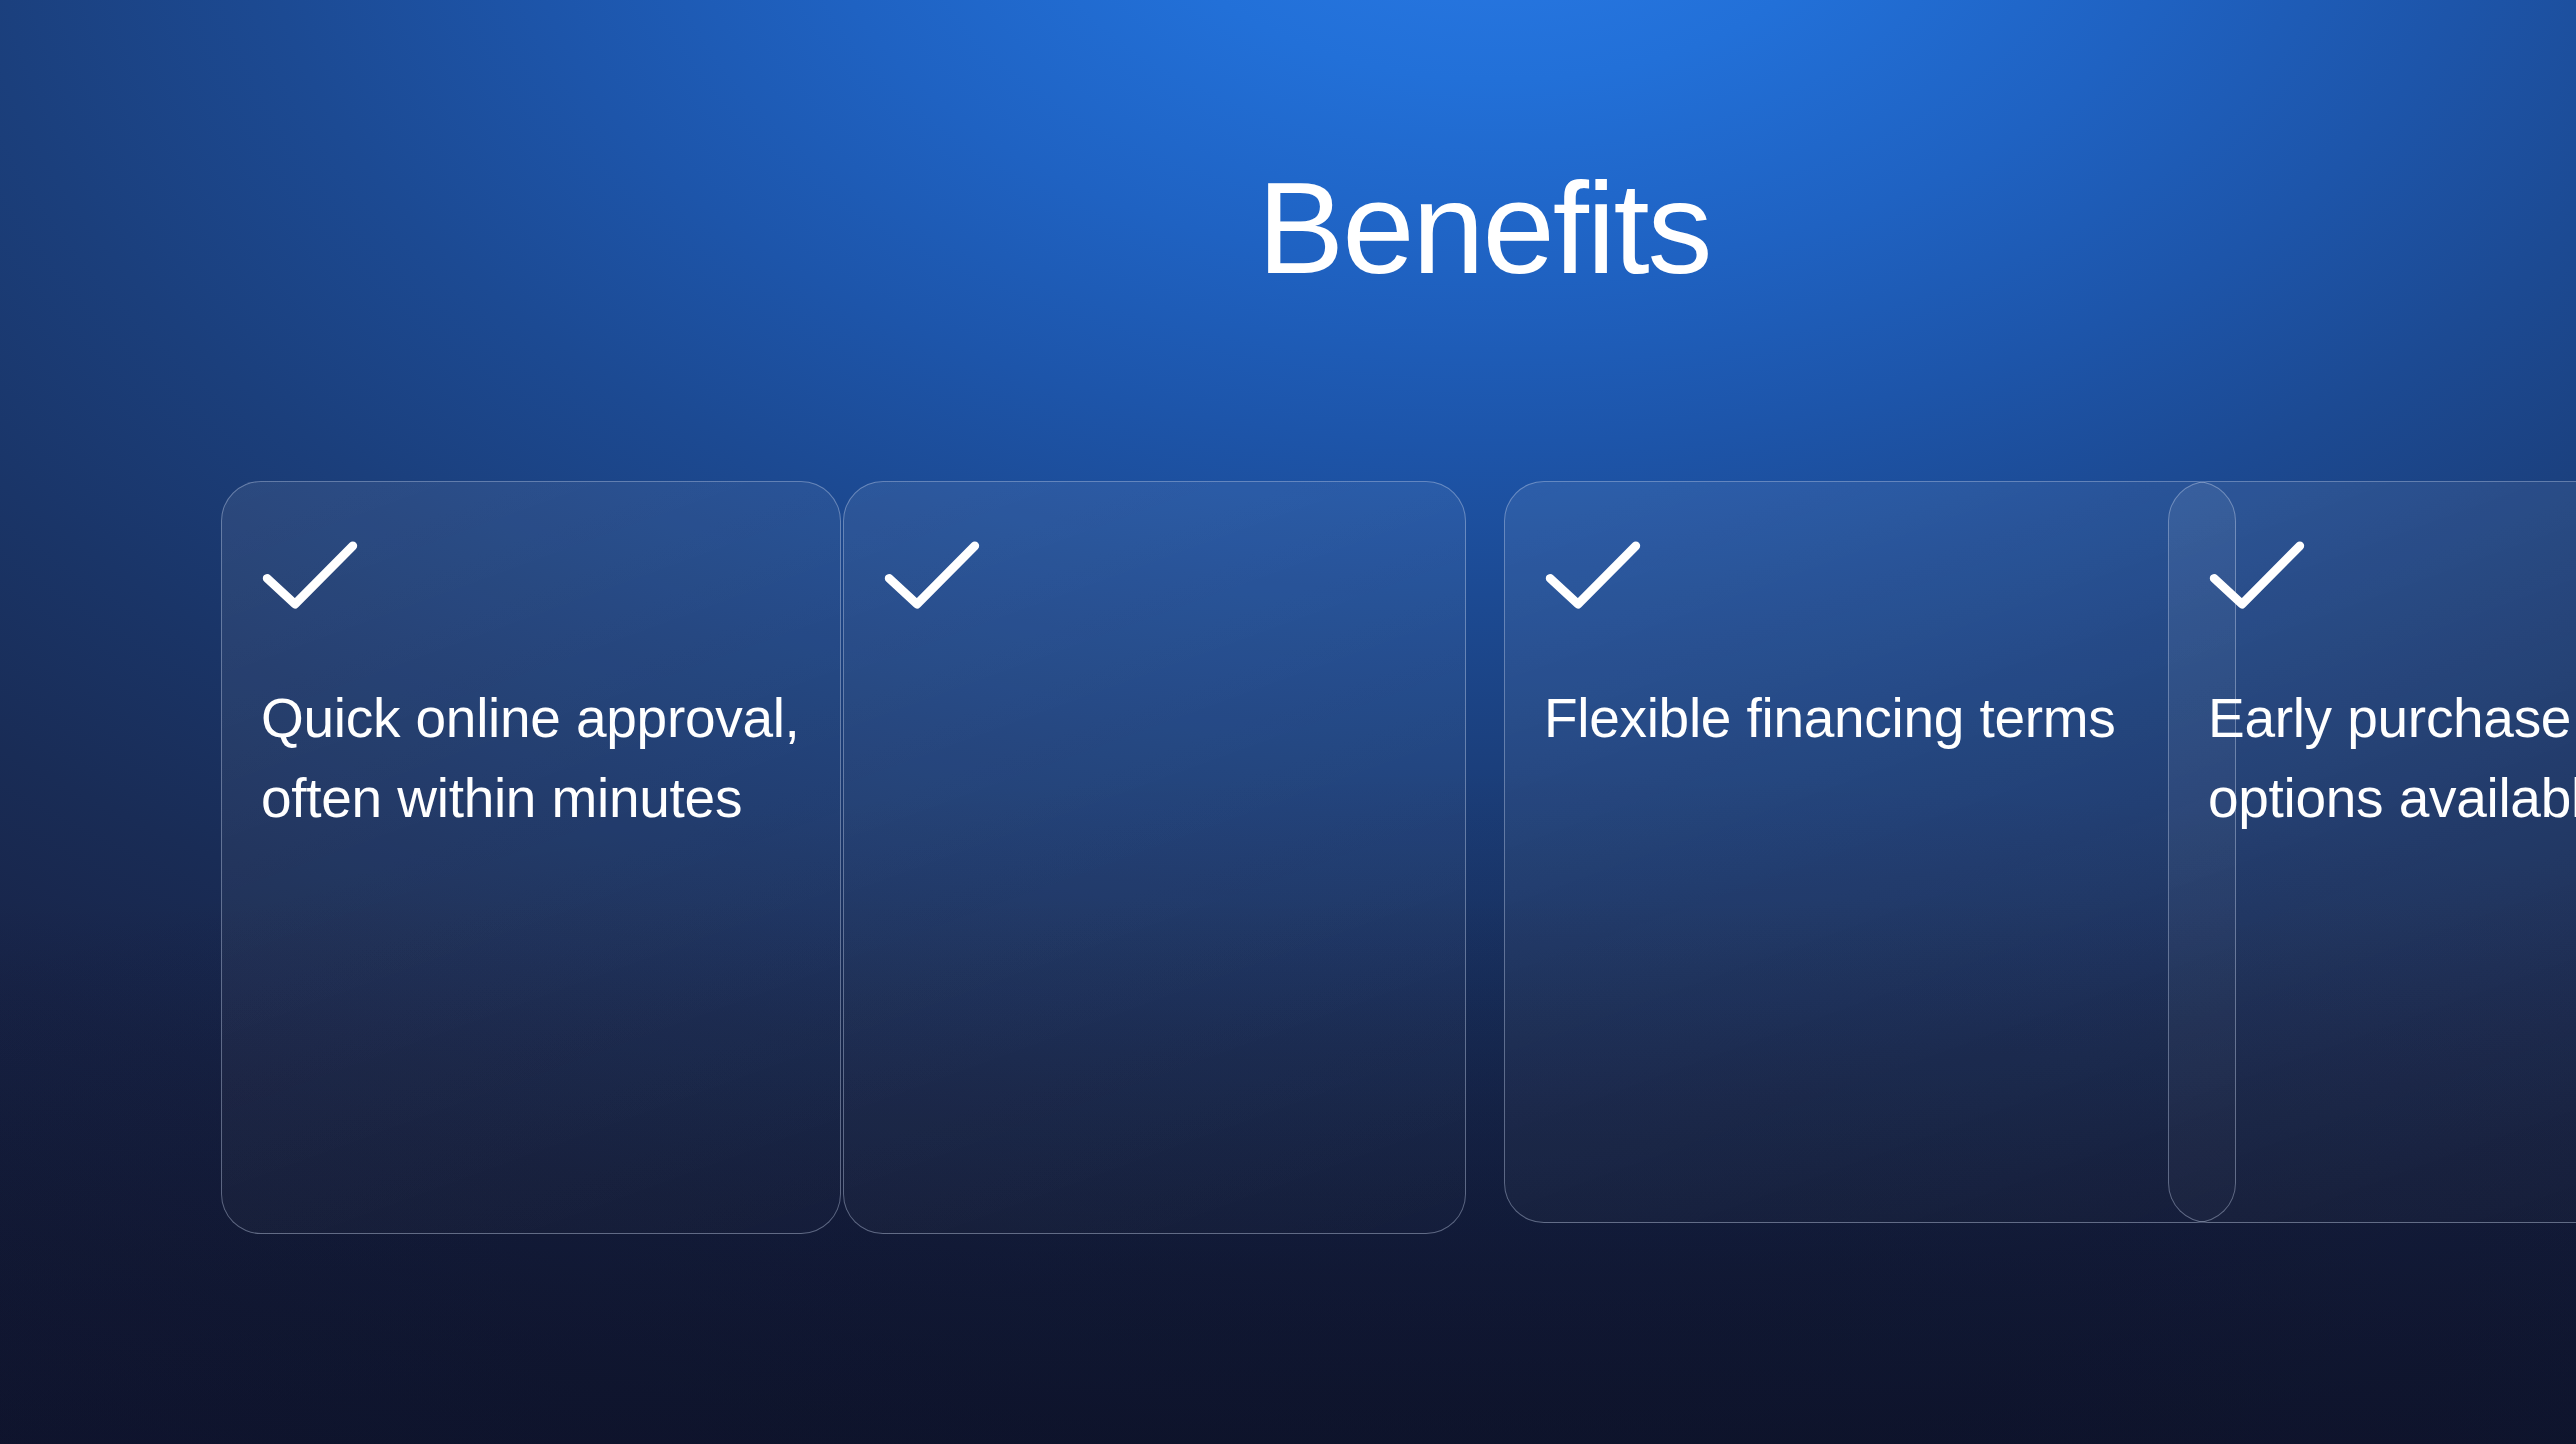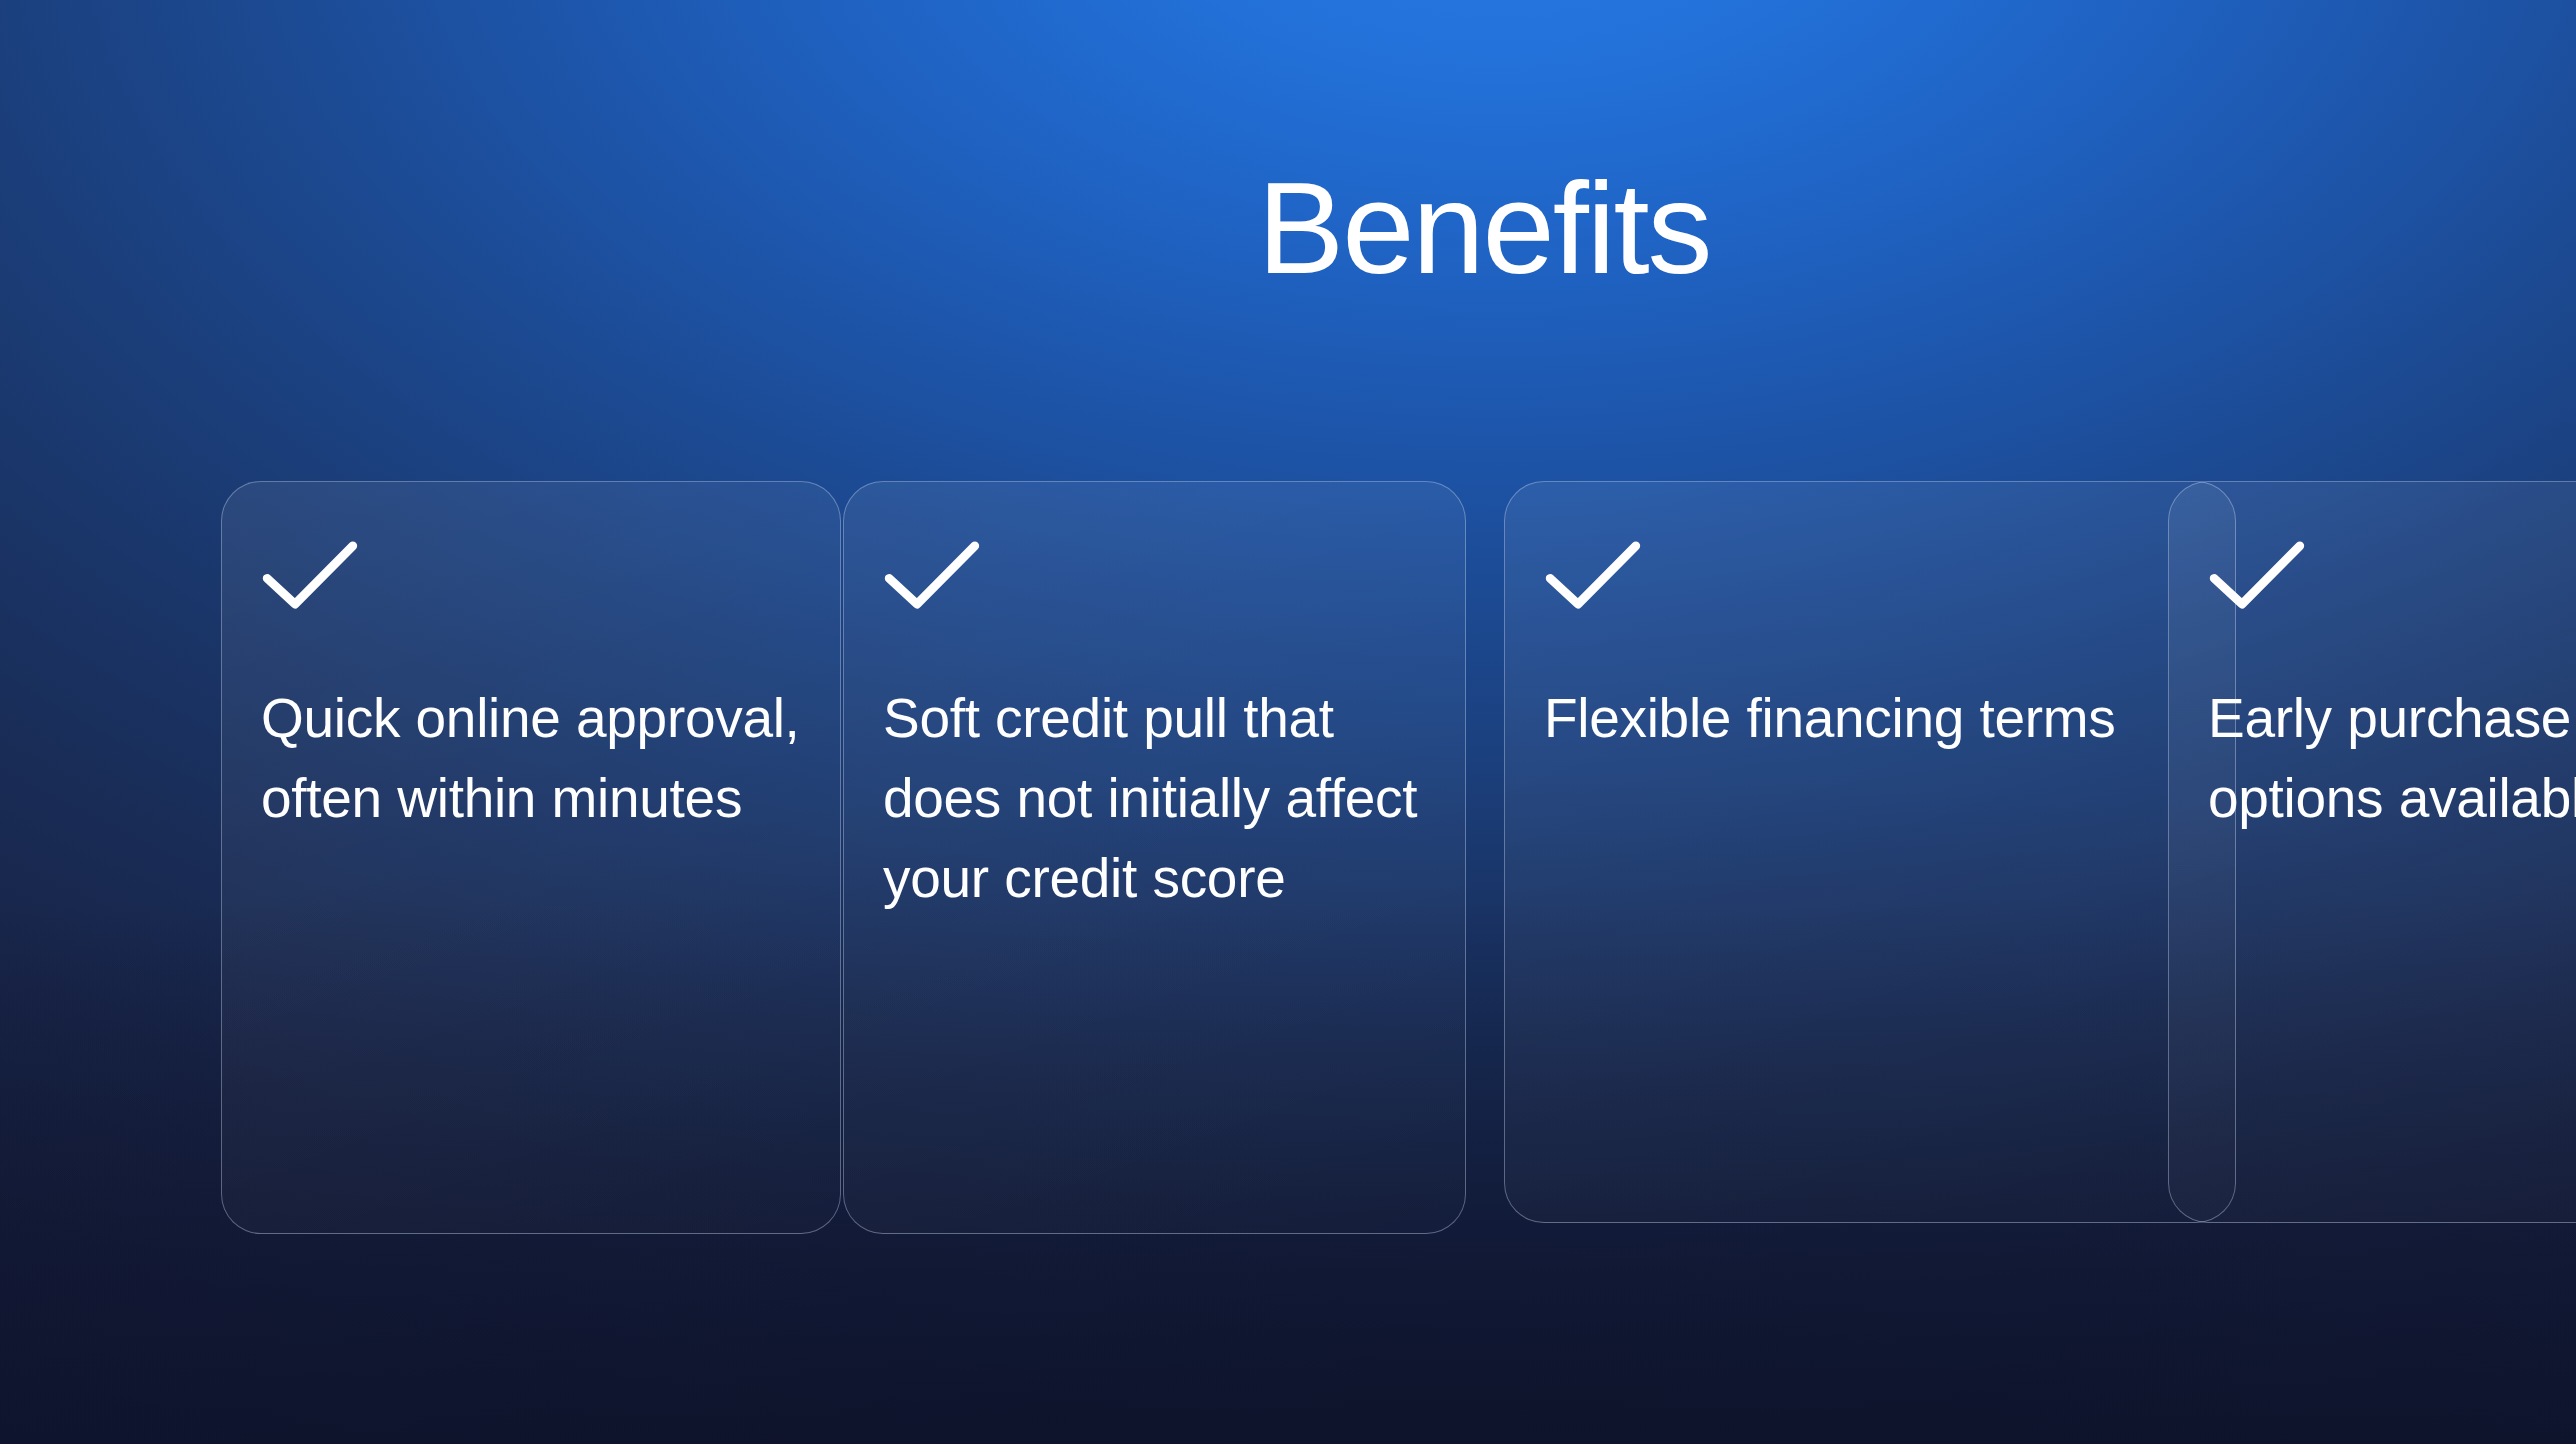--- a/index.html
+++ b/index.html
@@ -127,21 +127,20 @@
       </span>
       <div class="card-text">Quick online approval, often within minutes</div>
     </div>
 
     <div class="card card-2">
       <span class="check-wrap">
         <svg viewBox="0 0 190 135" xmlns="http://www.w3.org/2000/svg">
           <path d="M12 74 L66 124 L178 11" fill="none" stroke="#ffffff" stroke-width="17" stroke-linecap="round" stroke-linejoin="round"></path>
         </svg>
       </span>
-      <div class="card-text">Soft credit pull that does not initially affect your credit score</div>
     </div>
 
     <div class="card card-3">
       <span class="check-wrap">
         <svg viewBox="0 0 190 135" xmlns="http://www.w3.org/2000/svg">
           <path d="M12 74 L66 124 L178 11" fill="none" stroke="#ffffff" stroke-width="17" stroke-linecap="round" stroke-linejoin="round"></path>
         </svg>
       </span>
       <div class="card-text">Flexible financing terms</div>
     </div>

